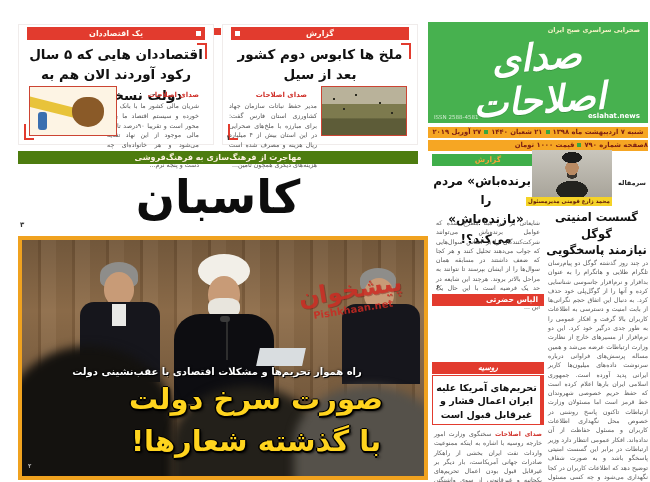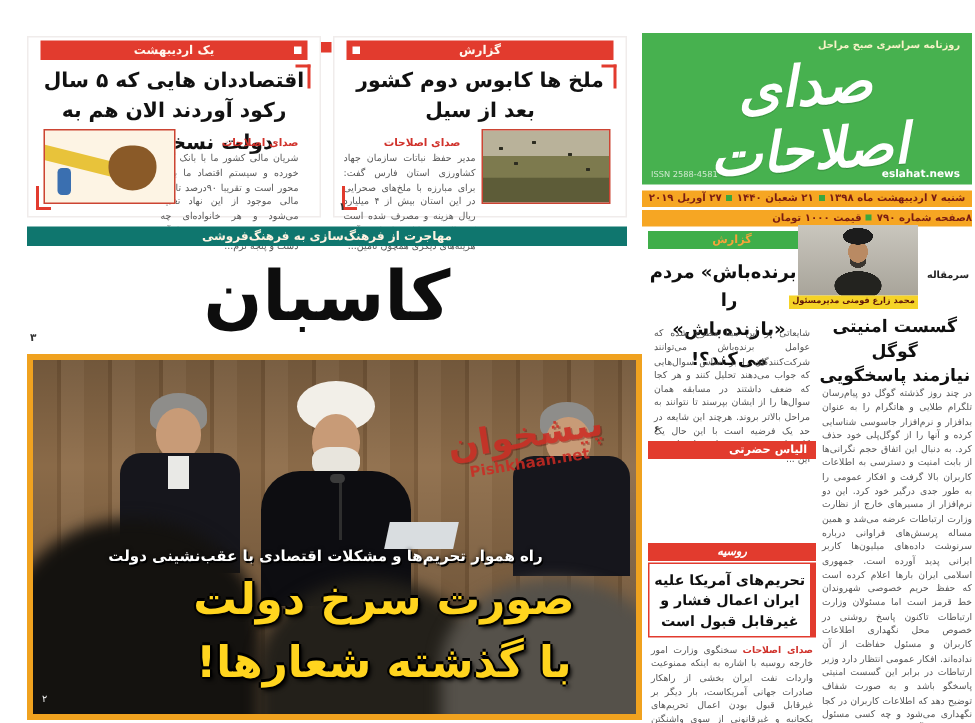--- a/index.html
+++ b/index.html
@@ -45,21 +45,21 @@
   }
   #logo-issn { position:absolute; bottom:3px; left:6px; color:#cfe9cf; font-size:5.5px; direction:ltr; }
   #logo-site { position:absolute; bottom:3px; right:8px; color:#ffffff; font-size:7px; font-weight:bold; direction:ltr; }
   .datebar {
     position:absolute; left:428px; width:220px; height:11px; background:#f6a623;
     color:#7a1c12; font-size:6.8px; font-weight:bold; line-height:11px; text-align:center;
   }
   .datebar .dot { display:inline-block; width:4px; height:4px; background:#3aa63f; margin:0 3px; vertical-align:middle; }
   
   #banner-kicker {
-    left:18px; top:151px; width:400px; height:13px; background:#0f766e;
+    left:18px; top:151px; width:400px; height:13px; background:#4d7c0f;
     color:#fff3e2; font-size:8px; font-weight:bold; text-align:center; line-height:13px;
   }
   #banner-headline {
     left:18px; top:162px; width:400px; height:72px; color:#0d0d0d;
     font-size:46px; font-weight:bold; text-align:center; line-height:70px;
     letter-spacing:-1px;
   }
   
   #photo-frame {
     left:18px; top:236px; width:410px; height:244px;
@@ -144,21 +144,21 @@
       linear-gradient(180deg,#b9b29a 0 35%,#7d7a4e 36% 65%,#5d5c38 66%);
   }
 </style>
 </head>
 <body>
 
 <div id="page">
 
   <div class="newsbox abs" style="left:18px; top:24px; width:196px; height:121px;">
     <div class="kicker-bar">
-      <span>یک اردیبهشت</span>
+      <span>یک اقتصاددان</span>
       <span class="notch"></span>
     </div>
     <div class="bracket-tr" style="right:6px; top:18px;"></div>
     <div class="box-headline">اقتصاددان هایی که ۵ سال رکود آوردند الان هم به دولت نسخه می‌دهند</div>
     <div class="abs src-label" style="right:14px; top:66px;">صدای اصلاحات</div>
     <div class="box-body abs" style="right:14px; top:76px; width:92px; height:40px;">شریان مالی کشور ما با بانک گره خورده و سیستم اقتصاد ما بانک محور است و تقریبا ۹۰درصد تامین مالی موجود از این نهاد تغذیه می‌شود و هر خانواده‌ای چه مستقیم و چه غیرمستقیم با آن دست و پنجه نرم...</div>
     <div id="cartoon-thumb">
       <div class="slide"></div>
       <div class="sack"></div>
       <div class="man"></div>
@@ -175,21 +175,21 @@
     <div class="bracket-tr" style="right:6px; top:18px;"></div>
     <div class="box-headline">ملخ ها کابوس دوم کشور بعد از سیل</div>
     <div class="abs src-label" style="right:110px; top:66px;">صدای اصلاحات</div>
     <div class="box-body abs" style="right:100px; top:76px; width:88px; height:40px;">مدیر حفظ نباتات سازمان جهاد کشاورزی استان فارس گفت: برای مبارزه با ملخ‌های صحرایی در این استان بیش از ۴ میلیارد ریال هزینه و مصرف شده است که البته مقابله با این آفت هزینه‌های دیگری همچون تامین...</div>
     <div id="locust-thumb"></div>
     <div class="bracket-bl" style="left:5px; bottom:4px;"></div>
     <div class="abs page-ref" style="left:3px; bottom:2px;">۱</div>
   </div>
 
   <div id="logo-block" class="abs">
-    <div id="logo-tagline">روزنامه سراسری صبح مراحل</div>
+    <div id="logo-tagline">صحرایی سراسری صبح ایران</div>
     <div id="logo-script">صدای اصلاحات</div>
     <div id="logo-issn">ISSN 2588-4581</div>
     <div id="logo-site">eslahat.news</div>
   </div>
   <div class="datebar" style="top:127px;">
     <span>شنبه ۷ اردیبهشت ماه ۱۳۹۸</span><span class="dot"></span><span>۲۱ شعبان ۱۴۴۰</span><span class="dot"></span><span>۲۷ آوریل ۲۰۱۹</span>
   </div>
   <div class="datebar" style="top:140px;text-align:right;">
     <span>۸صفحه شماره ۷۹۰</span><span class="dot"></span><span>قیمت ۱۰۰۰ تومان</span>
   </div>

